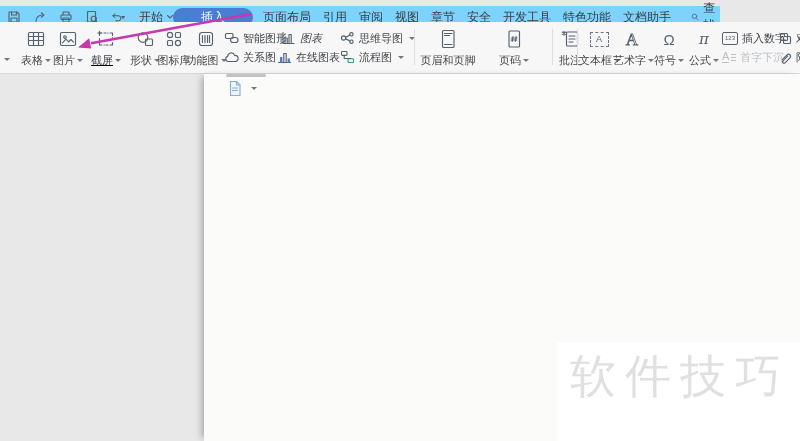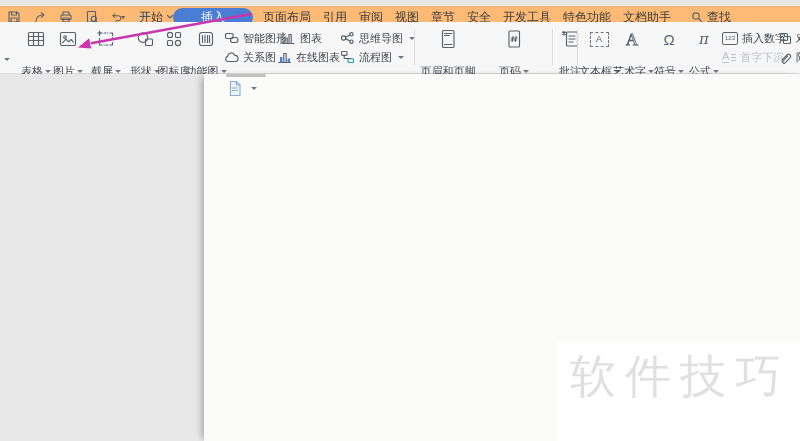--- a/index.html
+++ b/index.html
@@ -2,32 +2,32 @@
 <html><head>
 <meta charset="utf-8">
 <style>
   html,body{margin:0;padding:0;background:#d0d0d0;}
   .screen{
     position:relative;width:800px;height:441px;overflow:hidden;
     font-family:"Liberation Sans","DejaVu Sans",sans-serif;
     background:#e8e8e8;-webkit-font-smoothing:antialiased;
   }
   
-  .titlebar{position:absolute;left:0;top:6px;width:800px;height:22px;background:#fdba74;}
+  .titlebar{position:absolute;left:0;top:6px;width:720px;height:22px;background:#7dd3fc;}
   .qicons{position:absolute;left:6px;top:0;height:22px;display:flex;align-items:center;gap:11px;}
   .qbtn{display:flex;align-items:center;justify-content:center;width:15px;height:16px;cursor:default;}
   .menus{position:absolute;left:133px;top:0;height:22px;display:flex;align-items:center;}
   .menu-item{padding:0 6px;font-size:12px;color:#3a3d40;line-height:22px;white-space:nowrap;}
   .menu-item.active{background:#4a7dd4;color:#fff;border-radius:10px;line-height:17px;padding:1px 28px;margin:0 4px;}
   .find{display:flex;align-items:center;gap:4px;margin-left:14px;font-size:12px;color:#3a3d40;}
   
   .ribbon{position:absolute;left:0;top:22px;width:800px;height:51px;background:#f7f7f8;border-bottom:1px solid #d8d9da;}
   .lbtn{position:absolute;top:3px;height:46px;text-align:center;}
   .lbtn .ic{display:flex;align-items:center;justify-content:center;height:24px;margin-top:2px;}
-  .lab{display:block;font-size:11px;color:#41464b;margin-top:13px;white-space:nowrap;}
+  .lab{display:block;font-size:11px;color:#41464b;margin-top:2px;white-space:nowrap;}
   .crt{display:inline-block;width:0;height:0;border-left:3px solid transparent;border-right:3px solid transparent;border-top:3.5px solid #6d7884;margin-left:2px;vertical-align:2px;}
   .sbtn{position:absolute;height:16px;display:flex;align-items:center;gap:4px;font-size:11px;color:#41464b;white-space:nowrap;}
   .sbtn.disabled{color:#b9bfc4;}
   .row1{top:8px;} .row2{top:27px;}
   .vdiv{position:absolute;top:7px;width:1px;height:36px;background:#dcdddf;}
   .edge-caret{position:absolute;left:2px;top:36px;}
   
   .gl-ic{display:flex;align-items:center;justify-content:center;width:22px;height:22px;}
   .textbox-box{width:17px;height:13px;border:1px dashed #6b7682;display:flex;align-items:center;justify-content:center;font-size:9px;color:#57626e;}
   .wordart-a{font-family:"Liberation Serif","DejaVu Serif",serif;font-size:17px;line-height:1;color:#8a95a0;-webkit-text-fill-color:transparent;-webkit-text-stroke:0.8px #57626e;}
@@ -199,21 +199,21 @@
           <rect x="6.5" y="6.5" width="7.5" height="5" rx="2.5" fill="#f7f7f8"></rect>
         </svg>
       <span>智能图形</span>
     </div>
     <div class="sbtn row2" style="left:224px;">
       <svg class="sv" width="15" height="14" viewBox="0 0 15 14">
           <path d="M4.2 11.5a2.6 2.6 0 0 1-.6-5.1 3.6 3.6 0 0 1 7-1 2.9 2.9 0 0 1 .8 6.1z"></path>
         </svg>
       <span>关系图</span>
     </div>
-    <div class="sbtn row1" style="left:281px;">
+    <div class="sbtn row1" style="left:281px;font-style:italic;">
       <svg class="sv" width="15" height="14" viewBox="0 0 15 14">
           <path d="M2 1.5v11h11"></path>
           <rect x="4" y="7" width="2.2" height="5.5"></rect>
           <rect x="8" y="3.5" width="2.2" height="9"></rect>
         </svg>
       <span>图表</span>
     </div>
     <div class="sbtn row2" style="left:277px;justify-content:flex-end;">
       <svg class="sv" width="15" height="14" viewBox="0 0 15 14">
           <path d="M1.5 12.5h12"></path>

